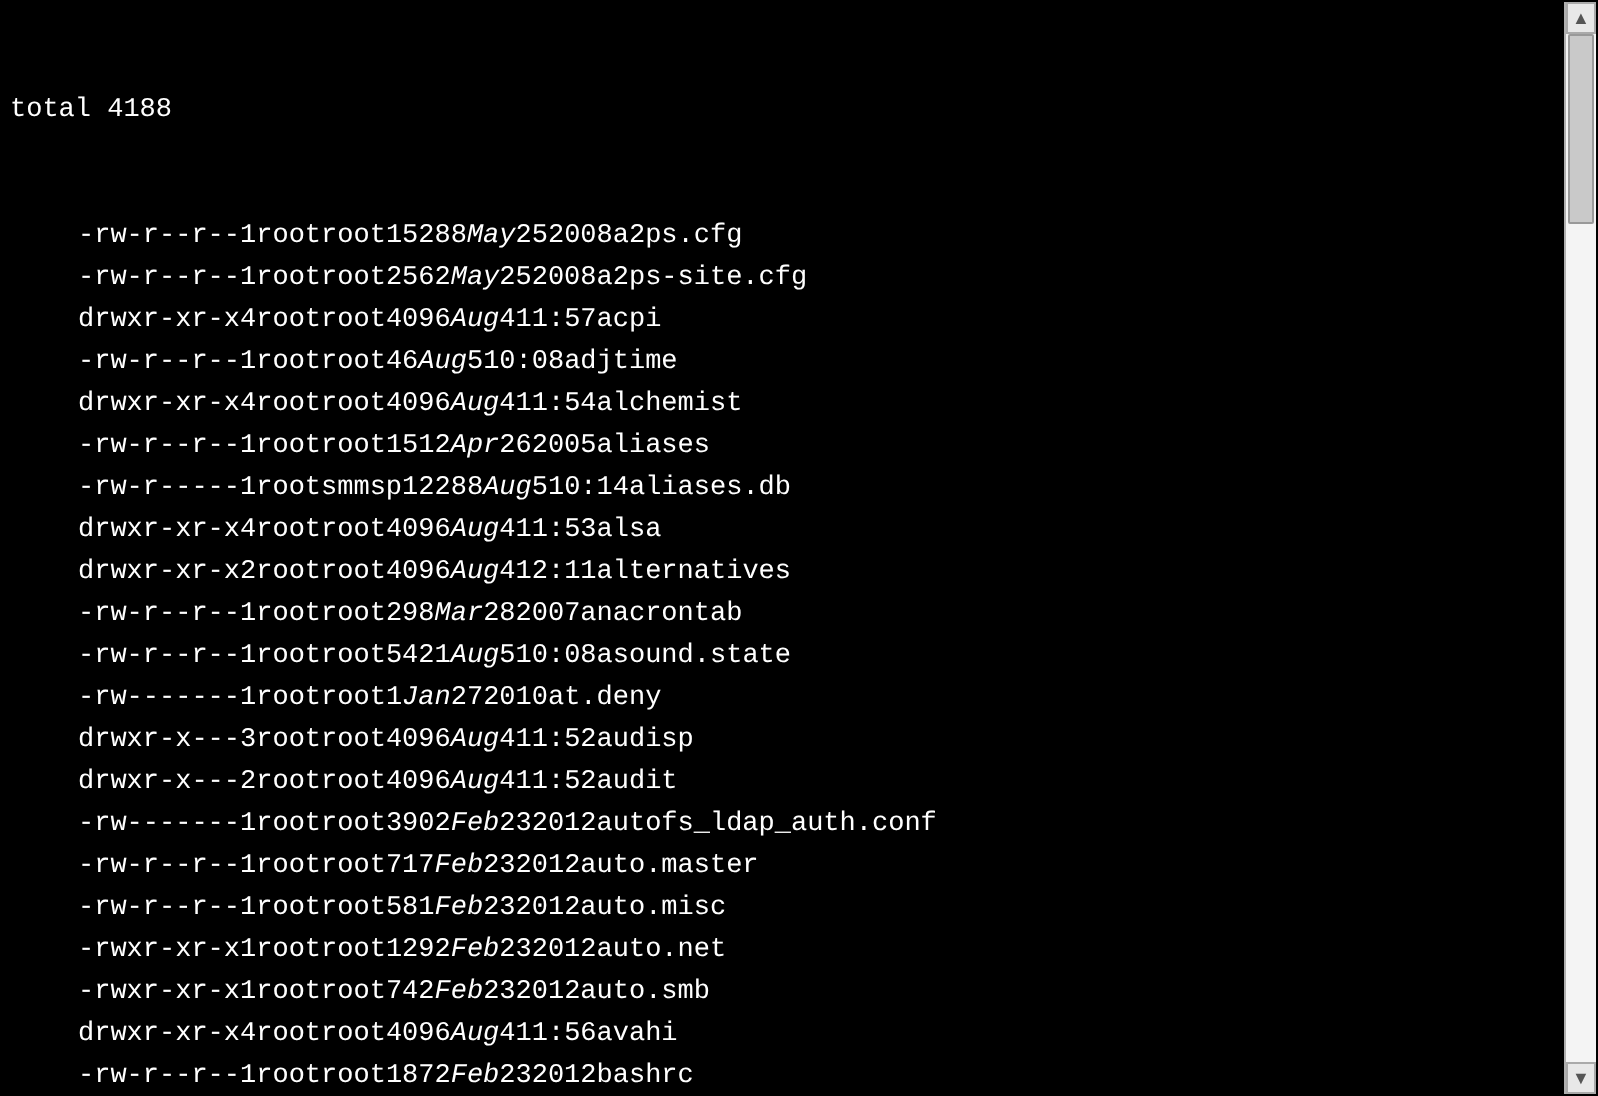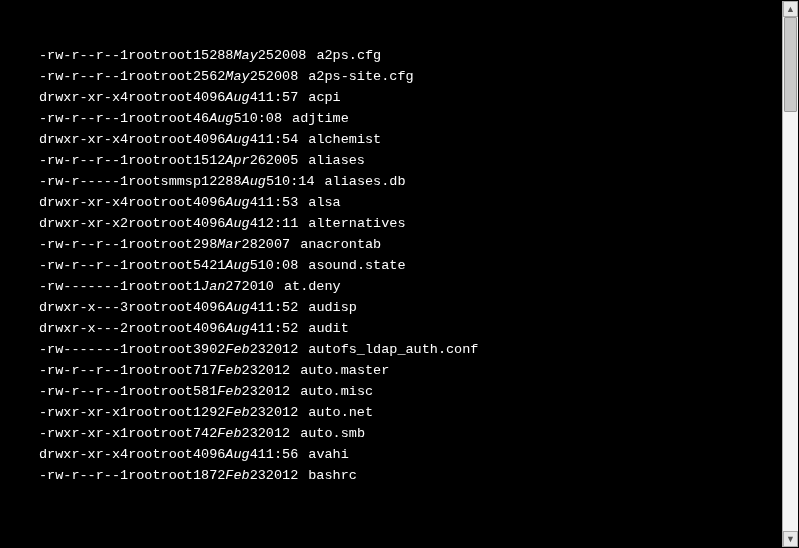--- a/index.html
+++ b/index.html
@@ -74,28 +74,29 @@
     height: 21px;
   }
   .col-perm  { display:inline-block; width: 84px; margin-left: 34px; }
   .col-links { display:inline-block; width: 26px; text-align:right; }
   .col-owner { display:inline-block; width: 46px; }
   .col-group { display:inline-block; width: 56px; }
   .col-size  { display:inline-block; width: 58px; text-align:left; }
   .col-month { display:inline-block; width: 34px; font-style: italic; }
   .col-day   { display:inline-block; width: 24px; text-align:left; }
   .col-time  { display:inline-block; width: 50px; text-align:left; }
-  .col-name  { display:inline-block; padding-left: 10px; }
+  .col-name  { display:inline-block; padding-left: 0; }
   .gap1 { display:inline-block; width: 8px; }
 </style>
 </head>
 <body>
 
 <div class="frame">
   <div class="terminal">
+    <div class="row">total 4188</div>
     <div id="rows-container"><div class="row"><span class="col-perm">-rw-r--r--</span><span class="col-links">1</span><span class="gap1"></span><span class="col-owner">root</span><span class="col-group">root</span><span class="col-size">15288</span><span class="gap1"></span><span class="col-month">May</span><span class="col-day">25</span><span class="col-time">2008</span><span class="col-name">a2ps.cfg</span></div><div class="row"><span class="col-perm">-rw-r--r--</span><span class="col-links">1</span><span class="gap1"></span><span class="col-owner">root</span><span class="col-group">root</span><span class="col-size">2562</span><span class="gap1"></span><span class="col-month">May</span><span class="col-day">25</span><span class="col-time">2008</span><span class="col-name">a2ps-site.cfg</span></div><div class="row"><span class="col-perm">drwxr-xr-x</span><span class="col-links">4</span><span class="gap1"></span><span class="col-owner">root</span><span class="col-group">root</span><span class="col-size">4096</span><span class="gap1"></span><span class="col-month">Aug</span><span class="col-day">4</span><span class="col-time">11:57</span><span class="col-name">acpi</span></div><div class="row"><span class="col-perm">-rw-r--r--</span><span class="col-links">1</span><span class="gap1"></span><span class="col-owner">root</span><span class="col-group">root</span><span class="col-size">46</span><span class="gap1"></span><span class="col-month">Aug</span><span class="col-day">5</span><span class="col-time">10:08</span><span class="col-name">adjtime</span></div><div class="row"><span class="col-perm">drwxr-xr-x</span><span class="col-links">4</span><span class="gap1"></span><span class="col-owner">root</span><span class="col-group">root</span><span class="col-size">4096</span><span class="gap1"></span><span class="col-month">Aug</span><span class="col-day">4</span><span class="col-time">11:54</span><span class="col-name">alchemist</span></div><div class="row"><span class="col-perm">-rw-r--r--</span><span class="col-links">1</span><span class="gap1"></span><span class="col-owner">root</span><span class="col-group">root</span><span class="col-size">1512</span><span class="gap1"></span><span class="col-month">Apr</span><span class="col-day">26</span><span class="col-time">2005</span><span class="col-name">aliases</span></div><div class="row"><span class="col-perm">-rw-r-----</span><span class="col-links">1</span><span class="gap1"></span><span class="col-owner">root</span><span class="col-group">smmsp</span><span class="col-size">12288</span><span class="gap1"></span><span class="col-month">Aug</span><span class="col-day">5</span><span class="col-time">10:14</span><span class="col-name">aliases.db</span></div><div class="row"><span class="col-perm">drwxr-xr-x</span><span class="col-links">4</span><span class="gap1"></span><span class="col-owner">root</span><span class="col-group">root</span><span class="col-size">4096</span><span class="gap1"></span><span class="col-month">Aug</span><span class="col-day">4</span><span class="col-time">11:53</span><span class="col-name">alsa</span></div><div class="row"><span class="col-perm">drwxr-xr-x</span><span class="col-links">2</span><span class="gap1"></span><span class="col-owner">root</span><span class="col-group">root</span><span class="col-size">4096</span><span class="gap1"></span><span class="col-month">Aug</span><span class="col-day">4</span><span class="col-time">12:11</span><span class="col-name">alternatives</span></div><div class="row"><span class="col-perm">-rw-r--r--</span><span class="col-links">1</span><span class="gap1"></span><span class="col-owner">root</span><span class="col-group">root</span><span class="col-size">298</span><span class="gap1"></span><span class="col-month">Mar</span><span class="col-day">28</span><span class="col-time">2007</span><span class="col-name">anacrontab</span></div><div class="row"><span class="col-perm">-rw-r--r--</span><span class="col-links">1</span><span class="gap1"></span><span class="col-owner">root</span><span class="col-group">root</span><span class="col-size">5421</span><span class="gap1"></span><span class="col-month">Aug</span><span class="col-day">5</span><span class="col-time">10:08</span><span class="col-name">asound.state</span></div><div class="row"><span class="col-perm">-rw-------</span><span class="col-links">1</span><span class="gap1"></span><span class="col-owner">root</span><span class="col-group">root</span><span class="col-size">1</span><span class="gap1"></span><span class="col-month">Jan</span><span class="col-day">27</span><span class="col-time">2010</span><span class="col-name">at.deny</span></div><div class="row"><span class="col-perm">drwxr-x---</span><span class="col-links">3</span><span class="gap1"></span><span class="col-owner">root</span><span class="col-group">root</span><span class="col-size">4096</span><span class="gap1"></span><span class="col-month">Aug</span><span class="col-day">4</span><span class="col-time">11:52</span><span class="col-name">audisp</span></div><div class="row"><span class="col-perm">drwxr-x---</span><span class="col-links">2</span><span class="gap1"></span><span class="col-owner">root</span><span class="col-group">root</span><span class="col-size">4096</span><span class="gap1"></span><span class="col-month">Aug</span><span class="col-day">4</span><span class="col-time">11:52</span><span class="col-name">audit</span></div><div class="row"><span class="col-perm">-rw-------</span><span class="col-links">1</span><span class="gap1"></span><span class="col-owner">root</span><span class="col-group">root</span><span class="col-size">3902</span><span class="gap1"></span><span class="col-month">Feb</span><span class="col-day">23</span><span class="col-time">2012</span><span class="col-name">autofs_ldap_auth.conf</span></div><div class="row"><span class="col-perm">-rw-r--r--</span><span class="col-links">1</span><span class="gap1"></span><span class="col-owner">root</span><span class="col-group">root</span><span class="col-size">717</span><span class="gap1"></span><span class="col-month">Feb</span><span class="col-day">23</span><span class="col-time">2012</span><span class="col-name">auto.master</span></div><div class="row"><span class="col-perm">-rw-r--r--</span><span class="col-links">1</span><span class="gap1"></span><span class="col-owner">root</span><span class="col-group">root</span><span class="col-size">581</span><span class="gap1"></span><span class="col-month">Feb</span><span class="col-day">23</span><span class="col-time">2012</span><span class="col-name">auto.misc</span></div><div class="row"><span class="col-perm">-rwxr-xr-x</span><span class="col-links">1</span><span class="gap1"></span><span class="col-owner">root</span><span class="col-group">root</span><span class="col-size">1292</span><span class="gap1"></span><span class="col-month">Feb</span><span class="col-day">23</span><span class="col-time">2012</span><span class="col-name">auto.net</span></div><div class="row"><span class="col-perm">-rwxr-xr-x</span><span class="col-links">1</span><span class="gap1"></span><span class="col-owner">root</span><span class="col-group">root</span><span class="col-size">742</span><span class="gap1"></span><span class="col-month">Feb</span><span class="col-day">23</span><span class="col-time">2012</span><span class="col-name">auto.smb</span></div><div class="row"><span class="col-perm">drwxr-xr-x</span><span class="col-links">4</span><span class="gap1"></span><span class="col-owner">root</span><span class="col-group">root</span><span class="col-size">4096</span><span class="gap1"></span><span class="col-month">Aug</span><span class="col-day">4</span><span class="col-time">11:56</span><span class="col-name">avahi</span></div><div class="row"><span class="col-perm">-rw-r--r--</span><span class="col-links">1</span><span class="gap1"></span><span class="col-owner">root</span><span class="col-group">root</span><span class="col-size">1872</span><span class="gap1"></span><span class="col-month">Feb</span><span class="col-day">23</span><span class="col-time">2012</span><span class="col-name">bashrc</span></div></div>
     
   </div>
   <div class="scrollbar">
     <div class="sb-btn">▲</div>
     <div class="sb-track">
       <div class="sb-thumb" id="sb-thumb" style="top: 0%; height: 18%;"></div>
     </div>
     <div class="sb-btn">▼</div>
   </div>

